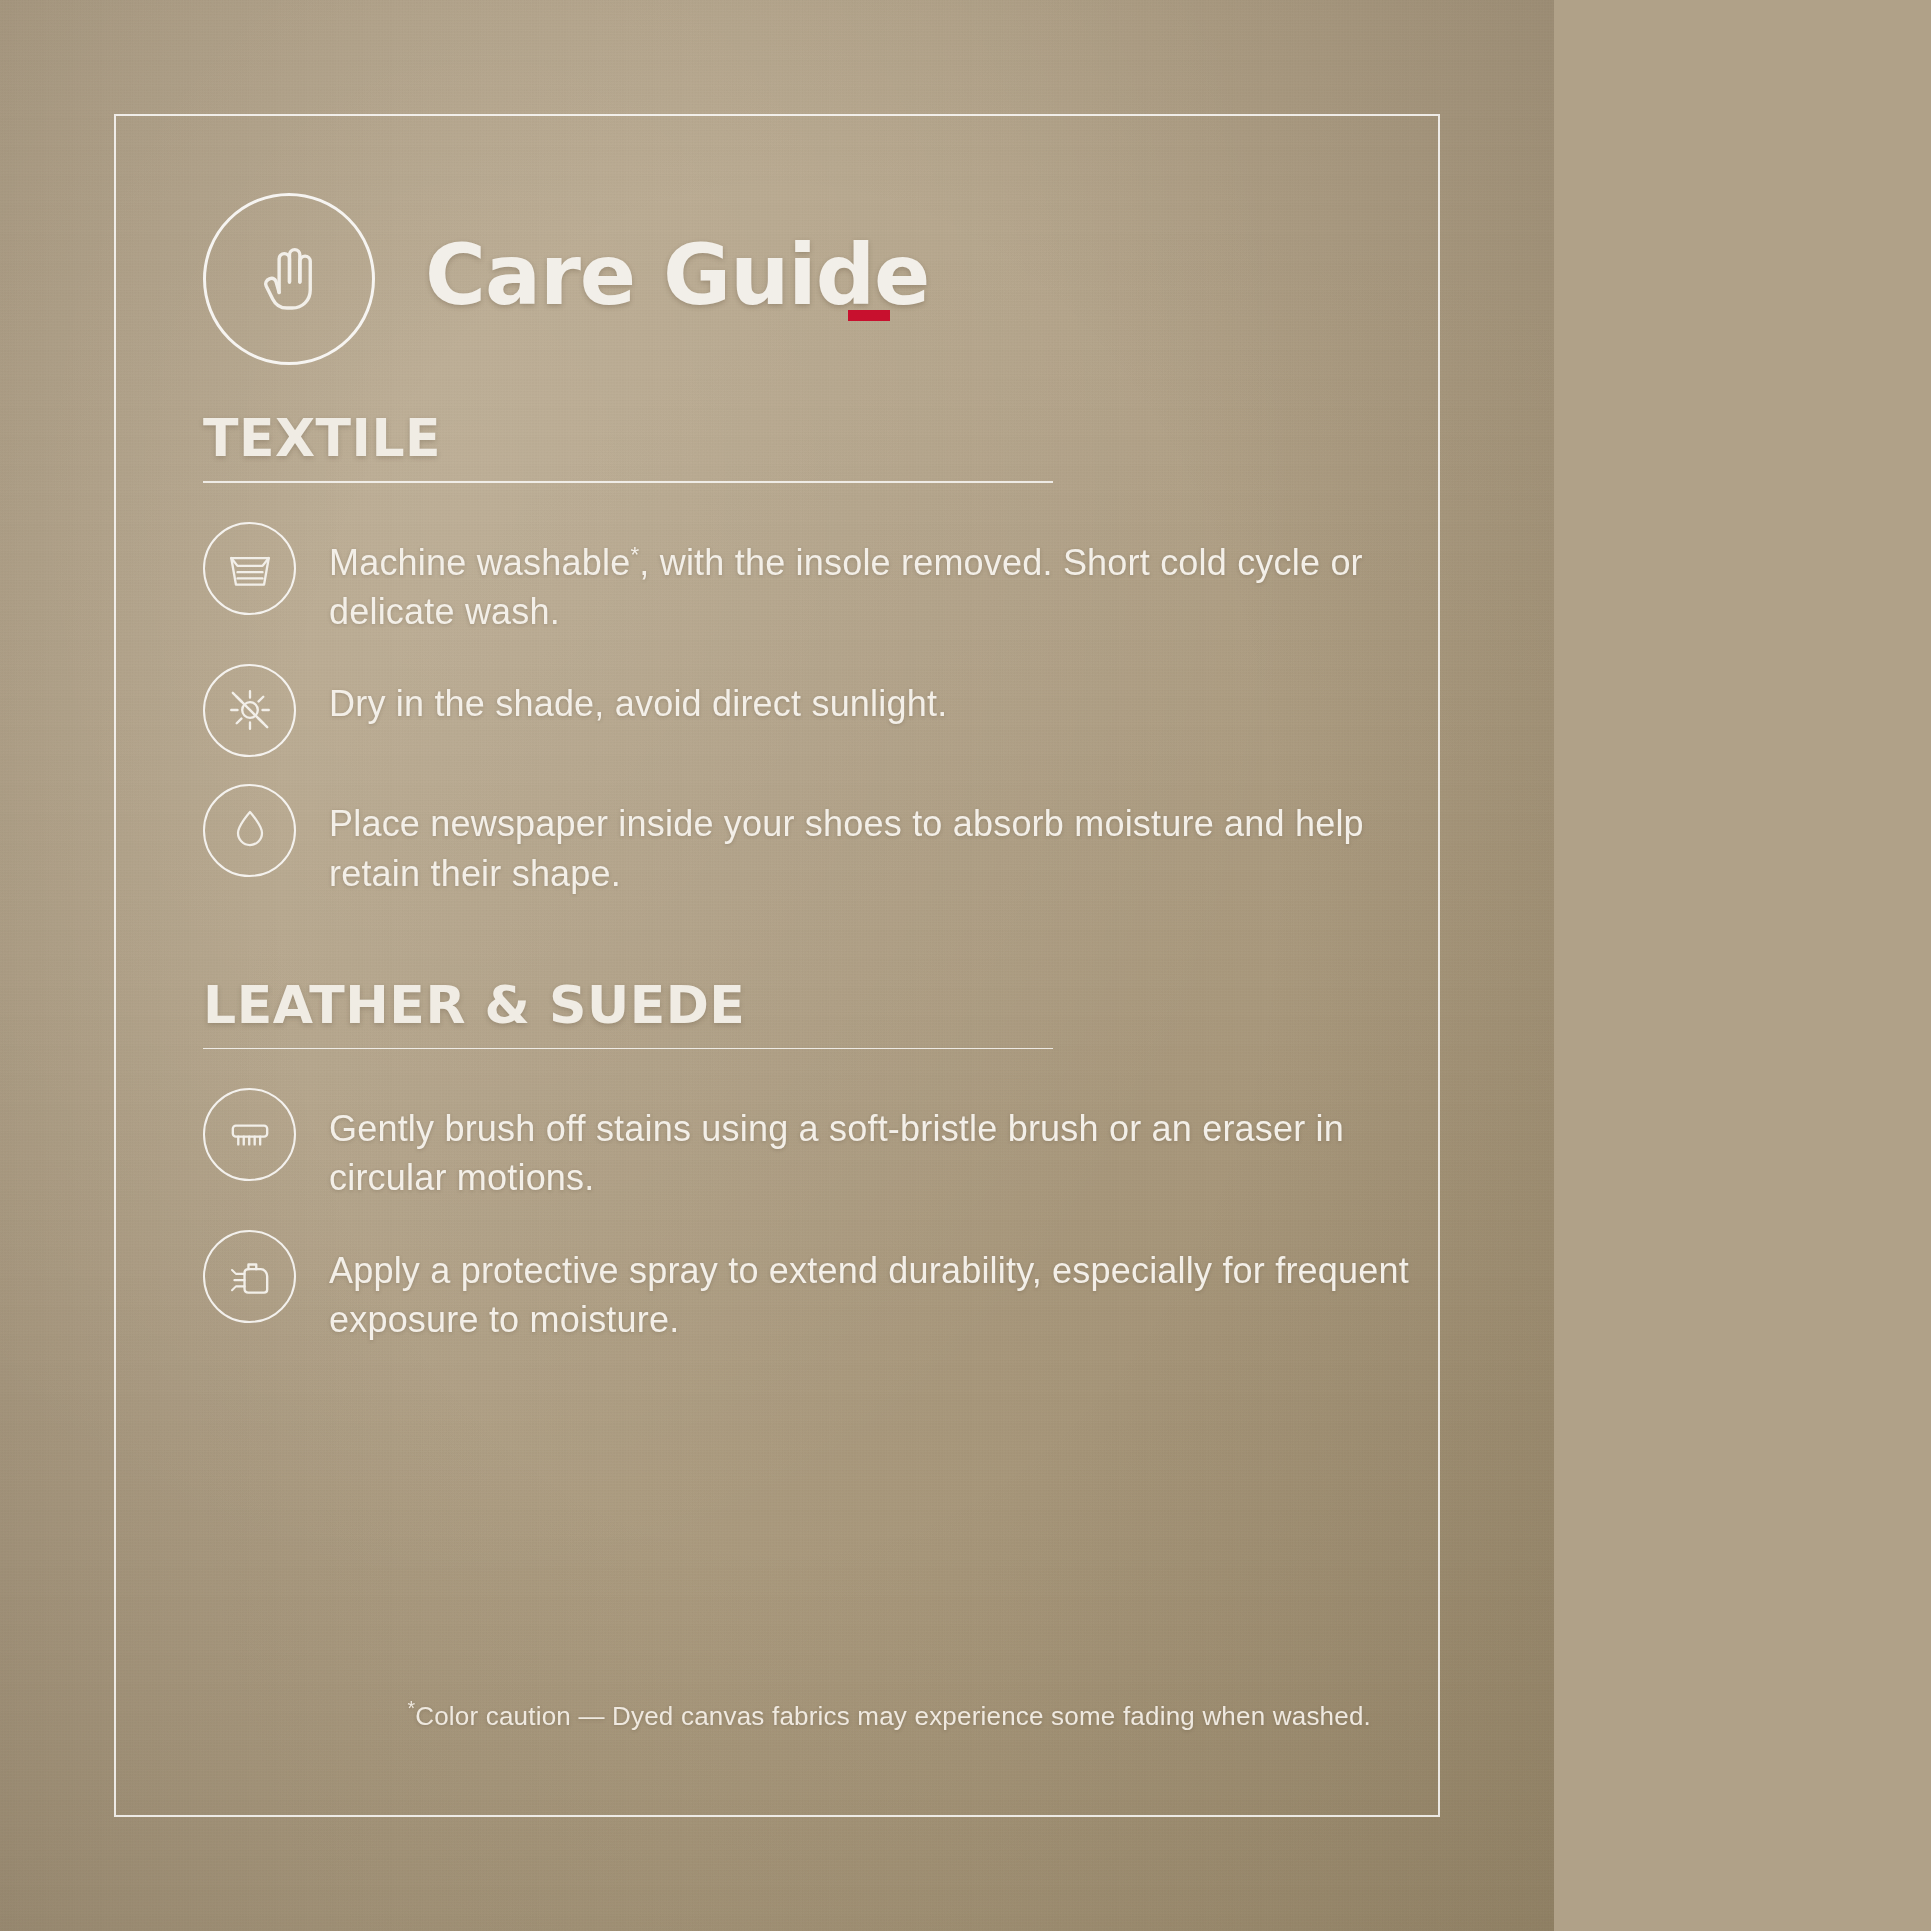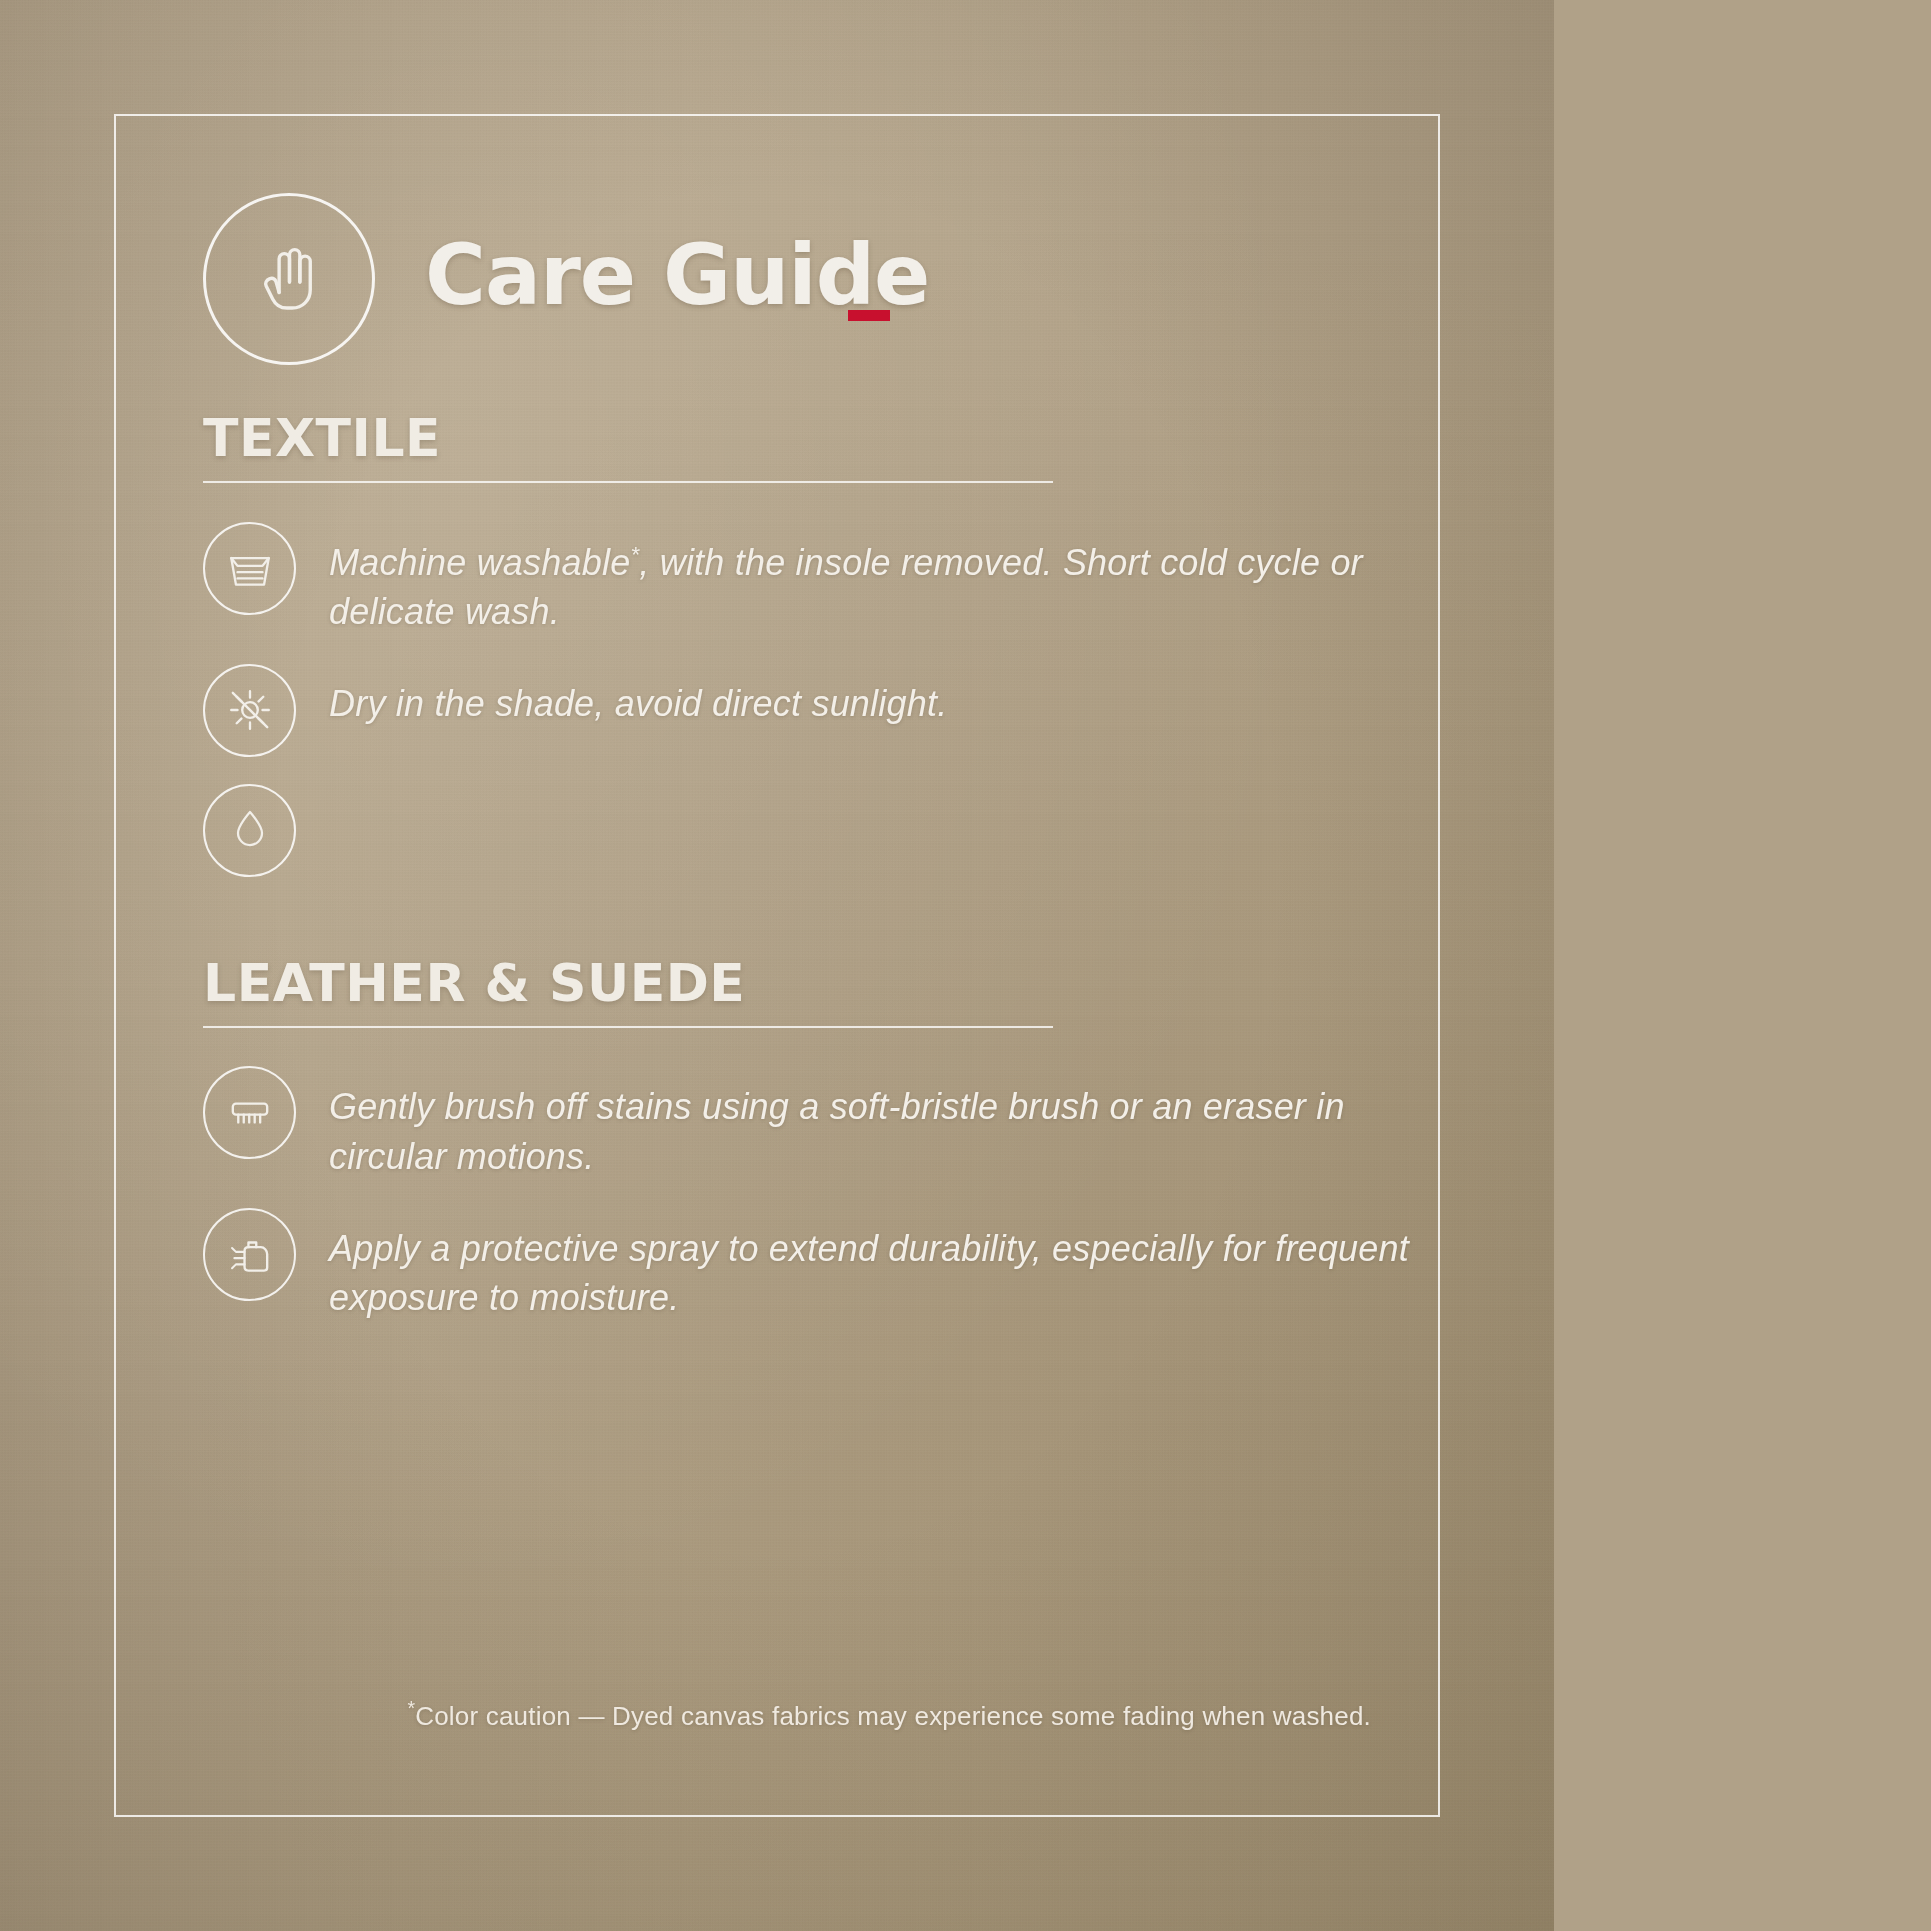--- a/index.html
+++ b/index.html
@@ -122,21 +122,20 @@
   }
 
   .items {
     margin-top: 37px;
   }
   .item {
     display: flex;
     align-items: flex-start;
     gap: 33px;
     margin-bottom: 25px;
-    font-style: italic;
   }
   .item-icon {
     width: 89px;
     height: 89px;
     border: 2.9px solid rgba(255,255,255,0.85);
     border-radius: 50%;
     flex: 0 0 auto;
     display: flex;
     align-items: center;
     justify-content: center;
@@ -228,20 +227,21 @@
           </div>
           <div class="item-text">Dry in the shade, avoid direct sunlight.</div>
         </div>
 
         <div class="item">
           <div class="item-icon">
             <svg width="48" height="48" viewBox="0 0 64 64" fill="none" stroke="#f2efe9" stroke-width="3" stroke-linecap="round" stroke-linejoin="round">
               <path d="M32 8c0 0 16 18 16 28a16 16 0 0 1-32 0C16 26 32 8 32 8z"></path>
             </svg>
           </div>
+          <div class="item-text">Place newspaper inside your shoes to absorb moisture and help retain their shape.</div>
         </div>
 
       </div>
     </div>
 
     <div class="section second">
       <div class="section-head">
         <div class="section-title">LEATHER &amp; SUEDE</div>
         <div class="section-rule"></div>
       </div>

